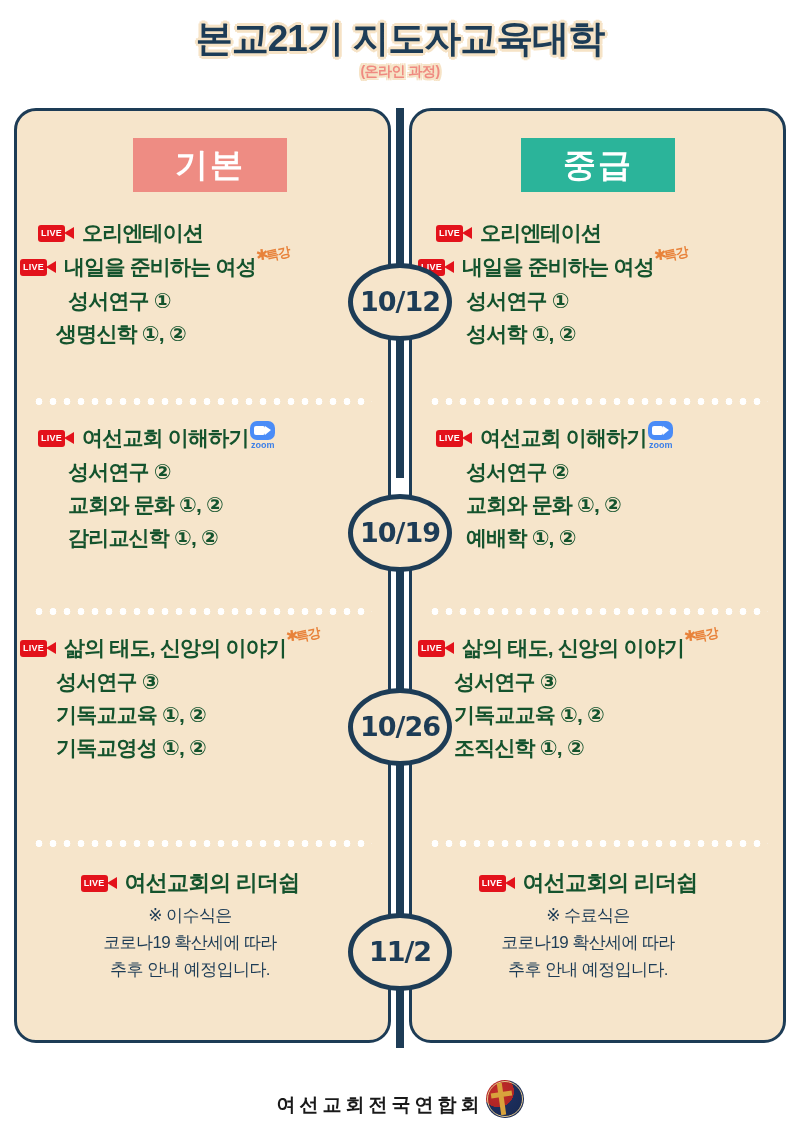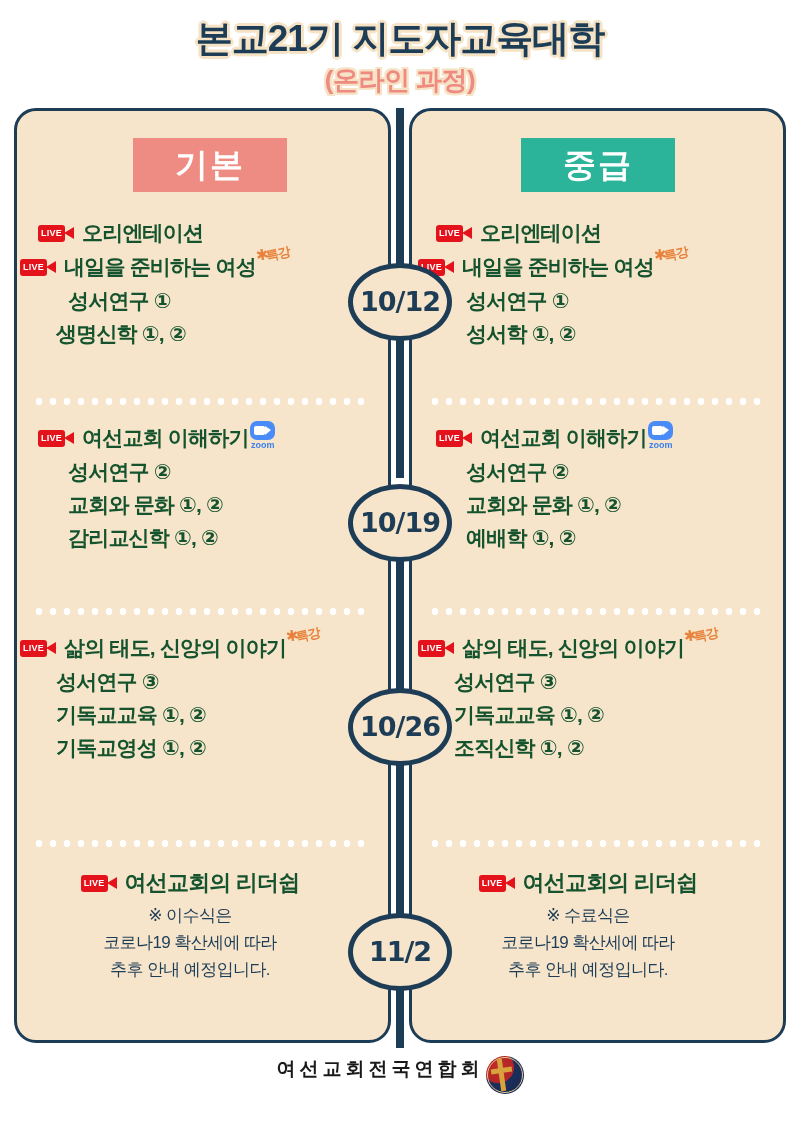--- a/index.html
+++ b/index.html
@@ -33,21 +33,21 @@
     text-shadow:
       -2px -2px 0 #F6E3C6,  2px -2px 0 #F6E3C6,
       -2px  2px 0 #F6E3C6,  2px  2px 0 #F6E3C6,
        0   -3px 0 #F6E3C6,  0    3px 0 #F6E3C6,
       -3px  0   0 #F6E3C6,  3px  0   0 #F6E3C6;
     line-height: 1.05;
   }
   .subtitle {
     margin: 0;
     padding-top: 4px;
-    font-size: 26px;
+    font-size: 14px;
     font-weight: 800;
     letter-spacing: -0.5px;
     color: #EF8A80;
     text-shadow:
       -2px -2px 0 #F6E3C6,  2px -2px 0 #F6E3C6,
       -2px  2px 0 #F6E3C6,  2px  2px 0 #F6E3C6,
        0   -2px 0 #F6E3C6,  0    2px 0 #F6E3C6,
       -2px  0   0 #F6E3C6,  2px  0   0 #F6E3C6;
   }
 
@@ -320,21 +320,21 @@
   }
 
   
   .footer {
     position: absolute;
     bottom: 14px;
     left: 0;
     width: 800px;
     height: 62px;
     display: flex;
-    align-items: flex-start;
+    align-items: flex-end;
     justify-content: center;
   }
   .footer-text {
     font-size: 19px;
     font-weight: 800;
     color: #191919;
     letter-spacing: 4px;
     font-family: "DejaVu Sans", sans-serif;
   }
   .footer-logo {
@@ -570,21 +570,21 @@
     </div>
 </div>
 
 <div class="timeline" id="timeline">
     <div class="tl-stem" style="top: 0px; height: 160px;"></div>
     <div class="tl-stem" style="top: 225px; height: 145px;"></div>
     <div class="tl-stem" style="top: 438px; height: 145px;"></div>
     <div class="tl-stem" style="top: 653px; height: 155px;"></div>
     <div class="tl-stem" style="top: 880px; height: 60px;"></div>
     <div class="date-node" style="top: 155px;">10/12</div>
-    <div class="date-node" style="top: 376px;">10/19</div>
+    <div class="date-node" style="top: 386px;">10/19</div>
     <div class="date-node" style="top: 580px;">10/26</div>
     <div class="date-node" style="top: 805px;">11/2</div>
   </div>
 
 <div class="footer">
   <span class="footer-text">여선교회전국연합회</span>
   <span class="footer-logo">
     <span class="lg-ring"></span>
     <span class="lg-cross-v"></span>
     <span class="lg-cross-h"></span>

